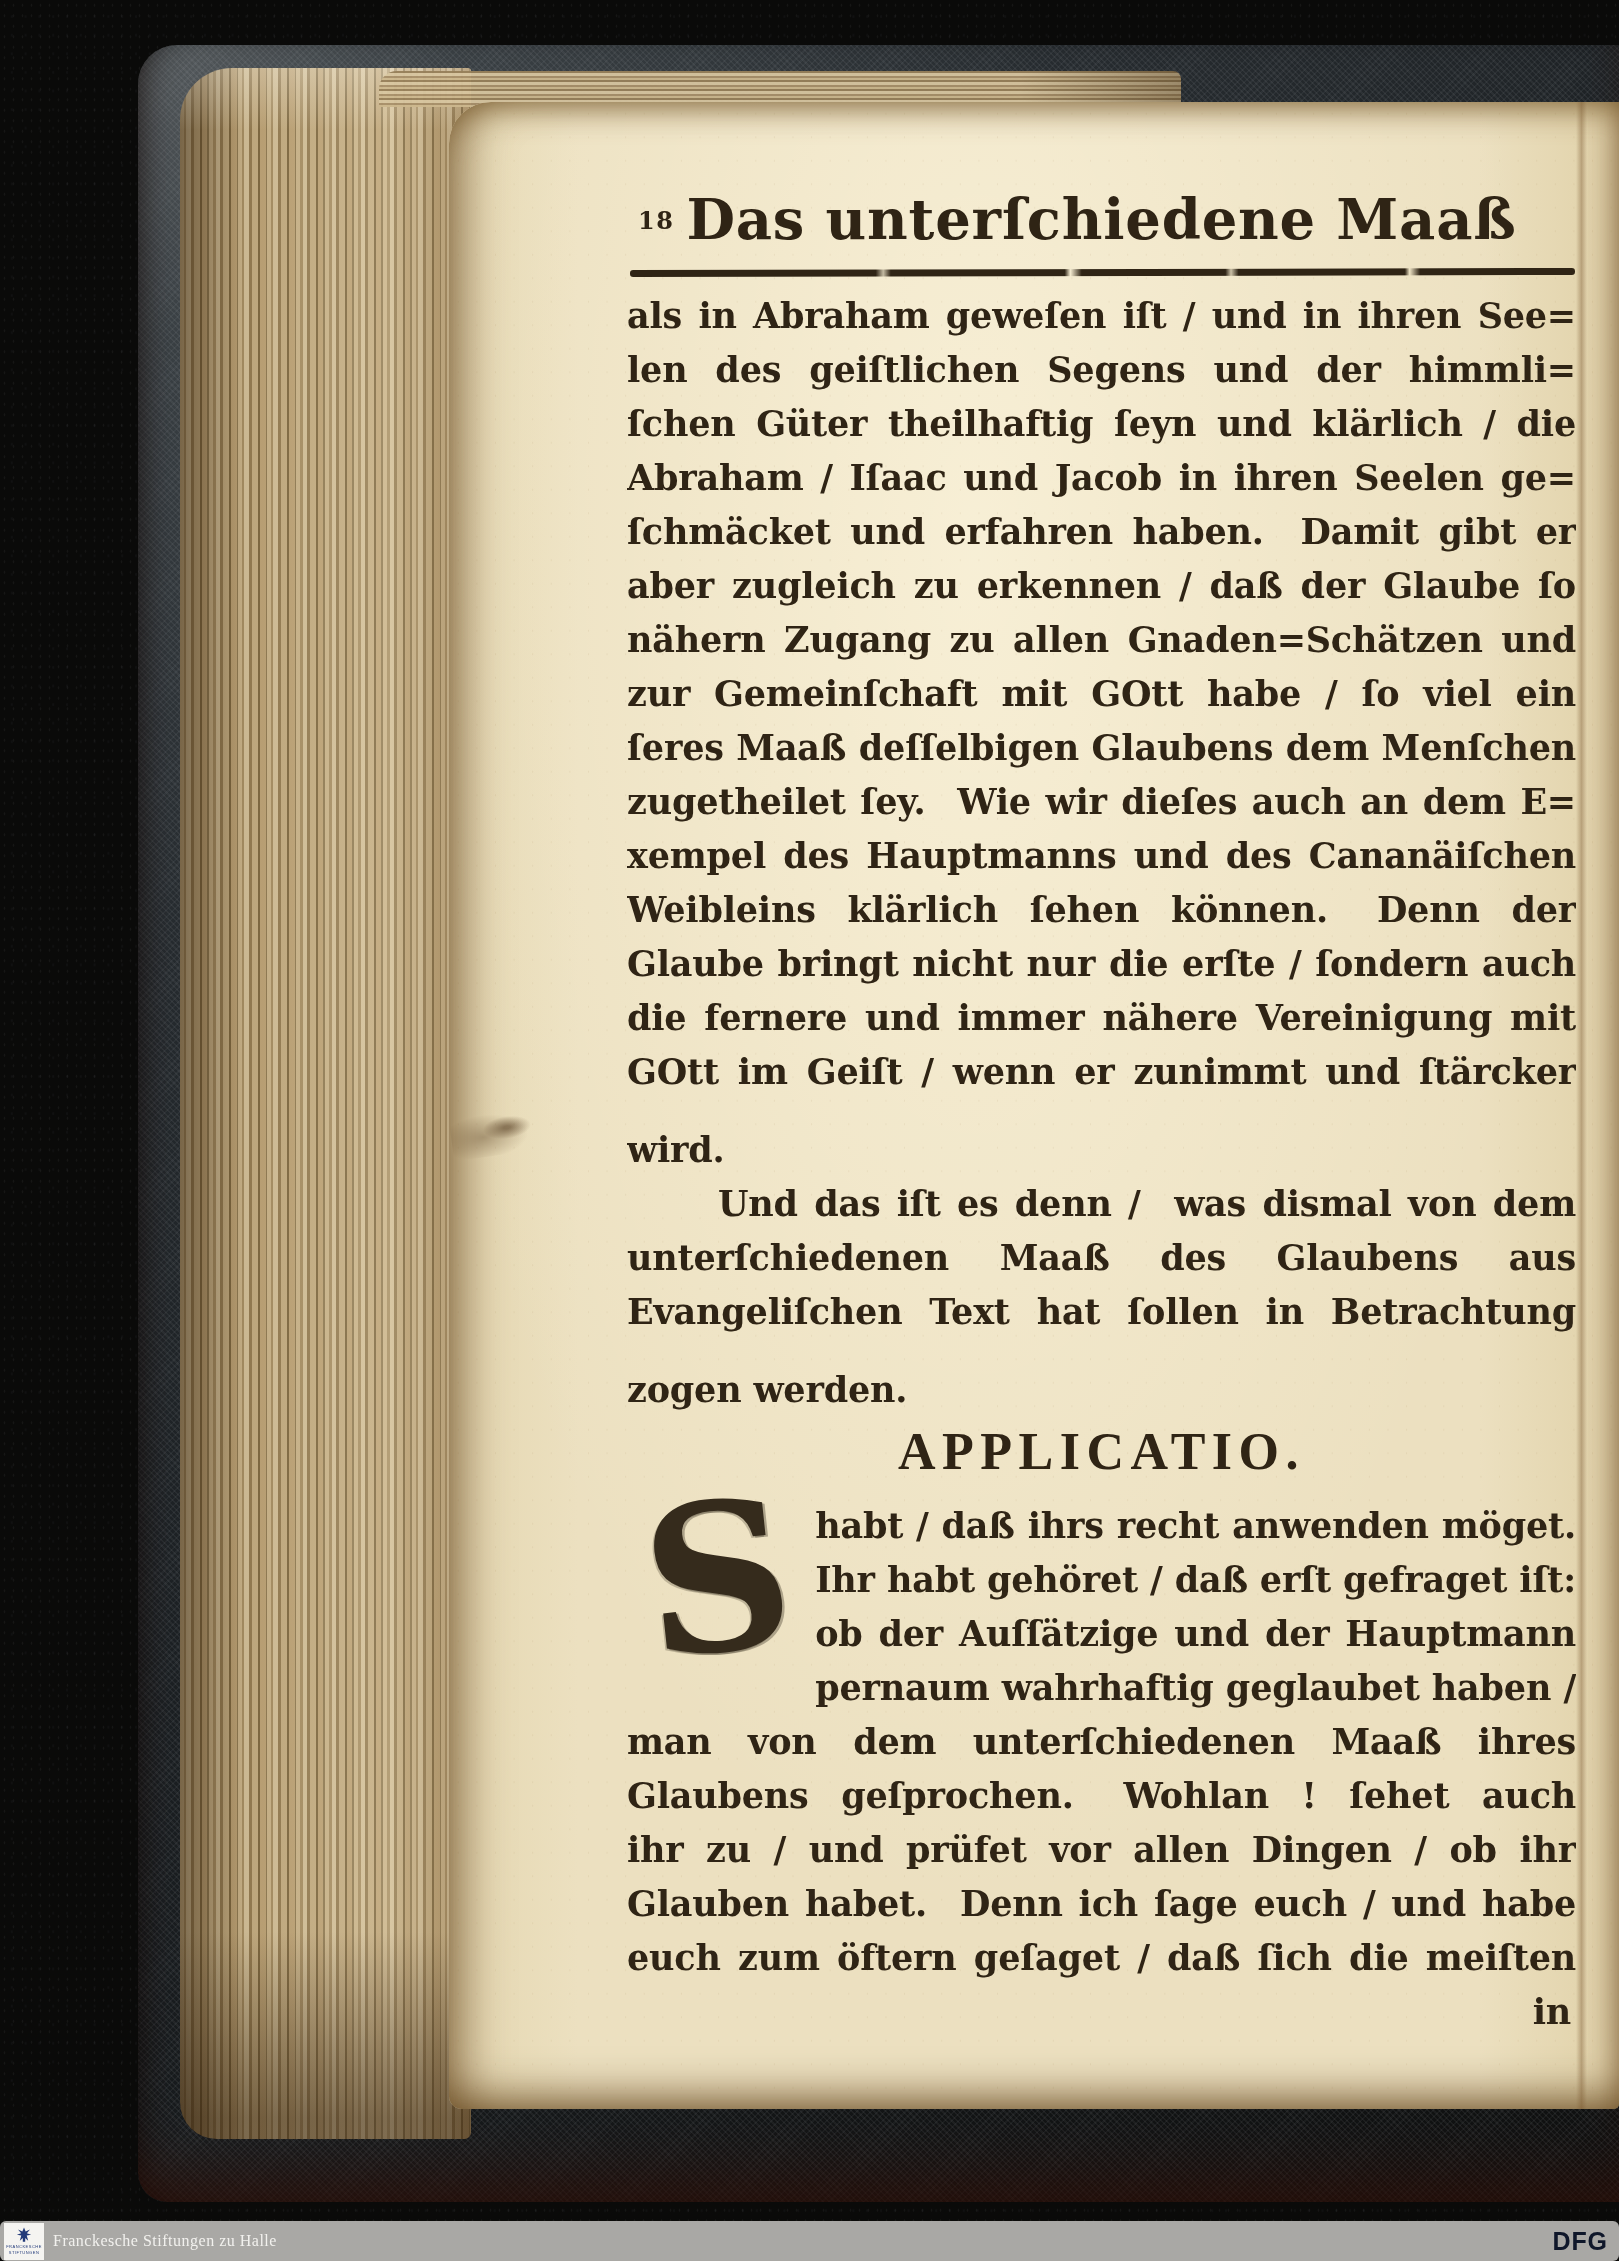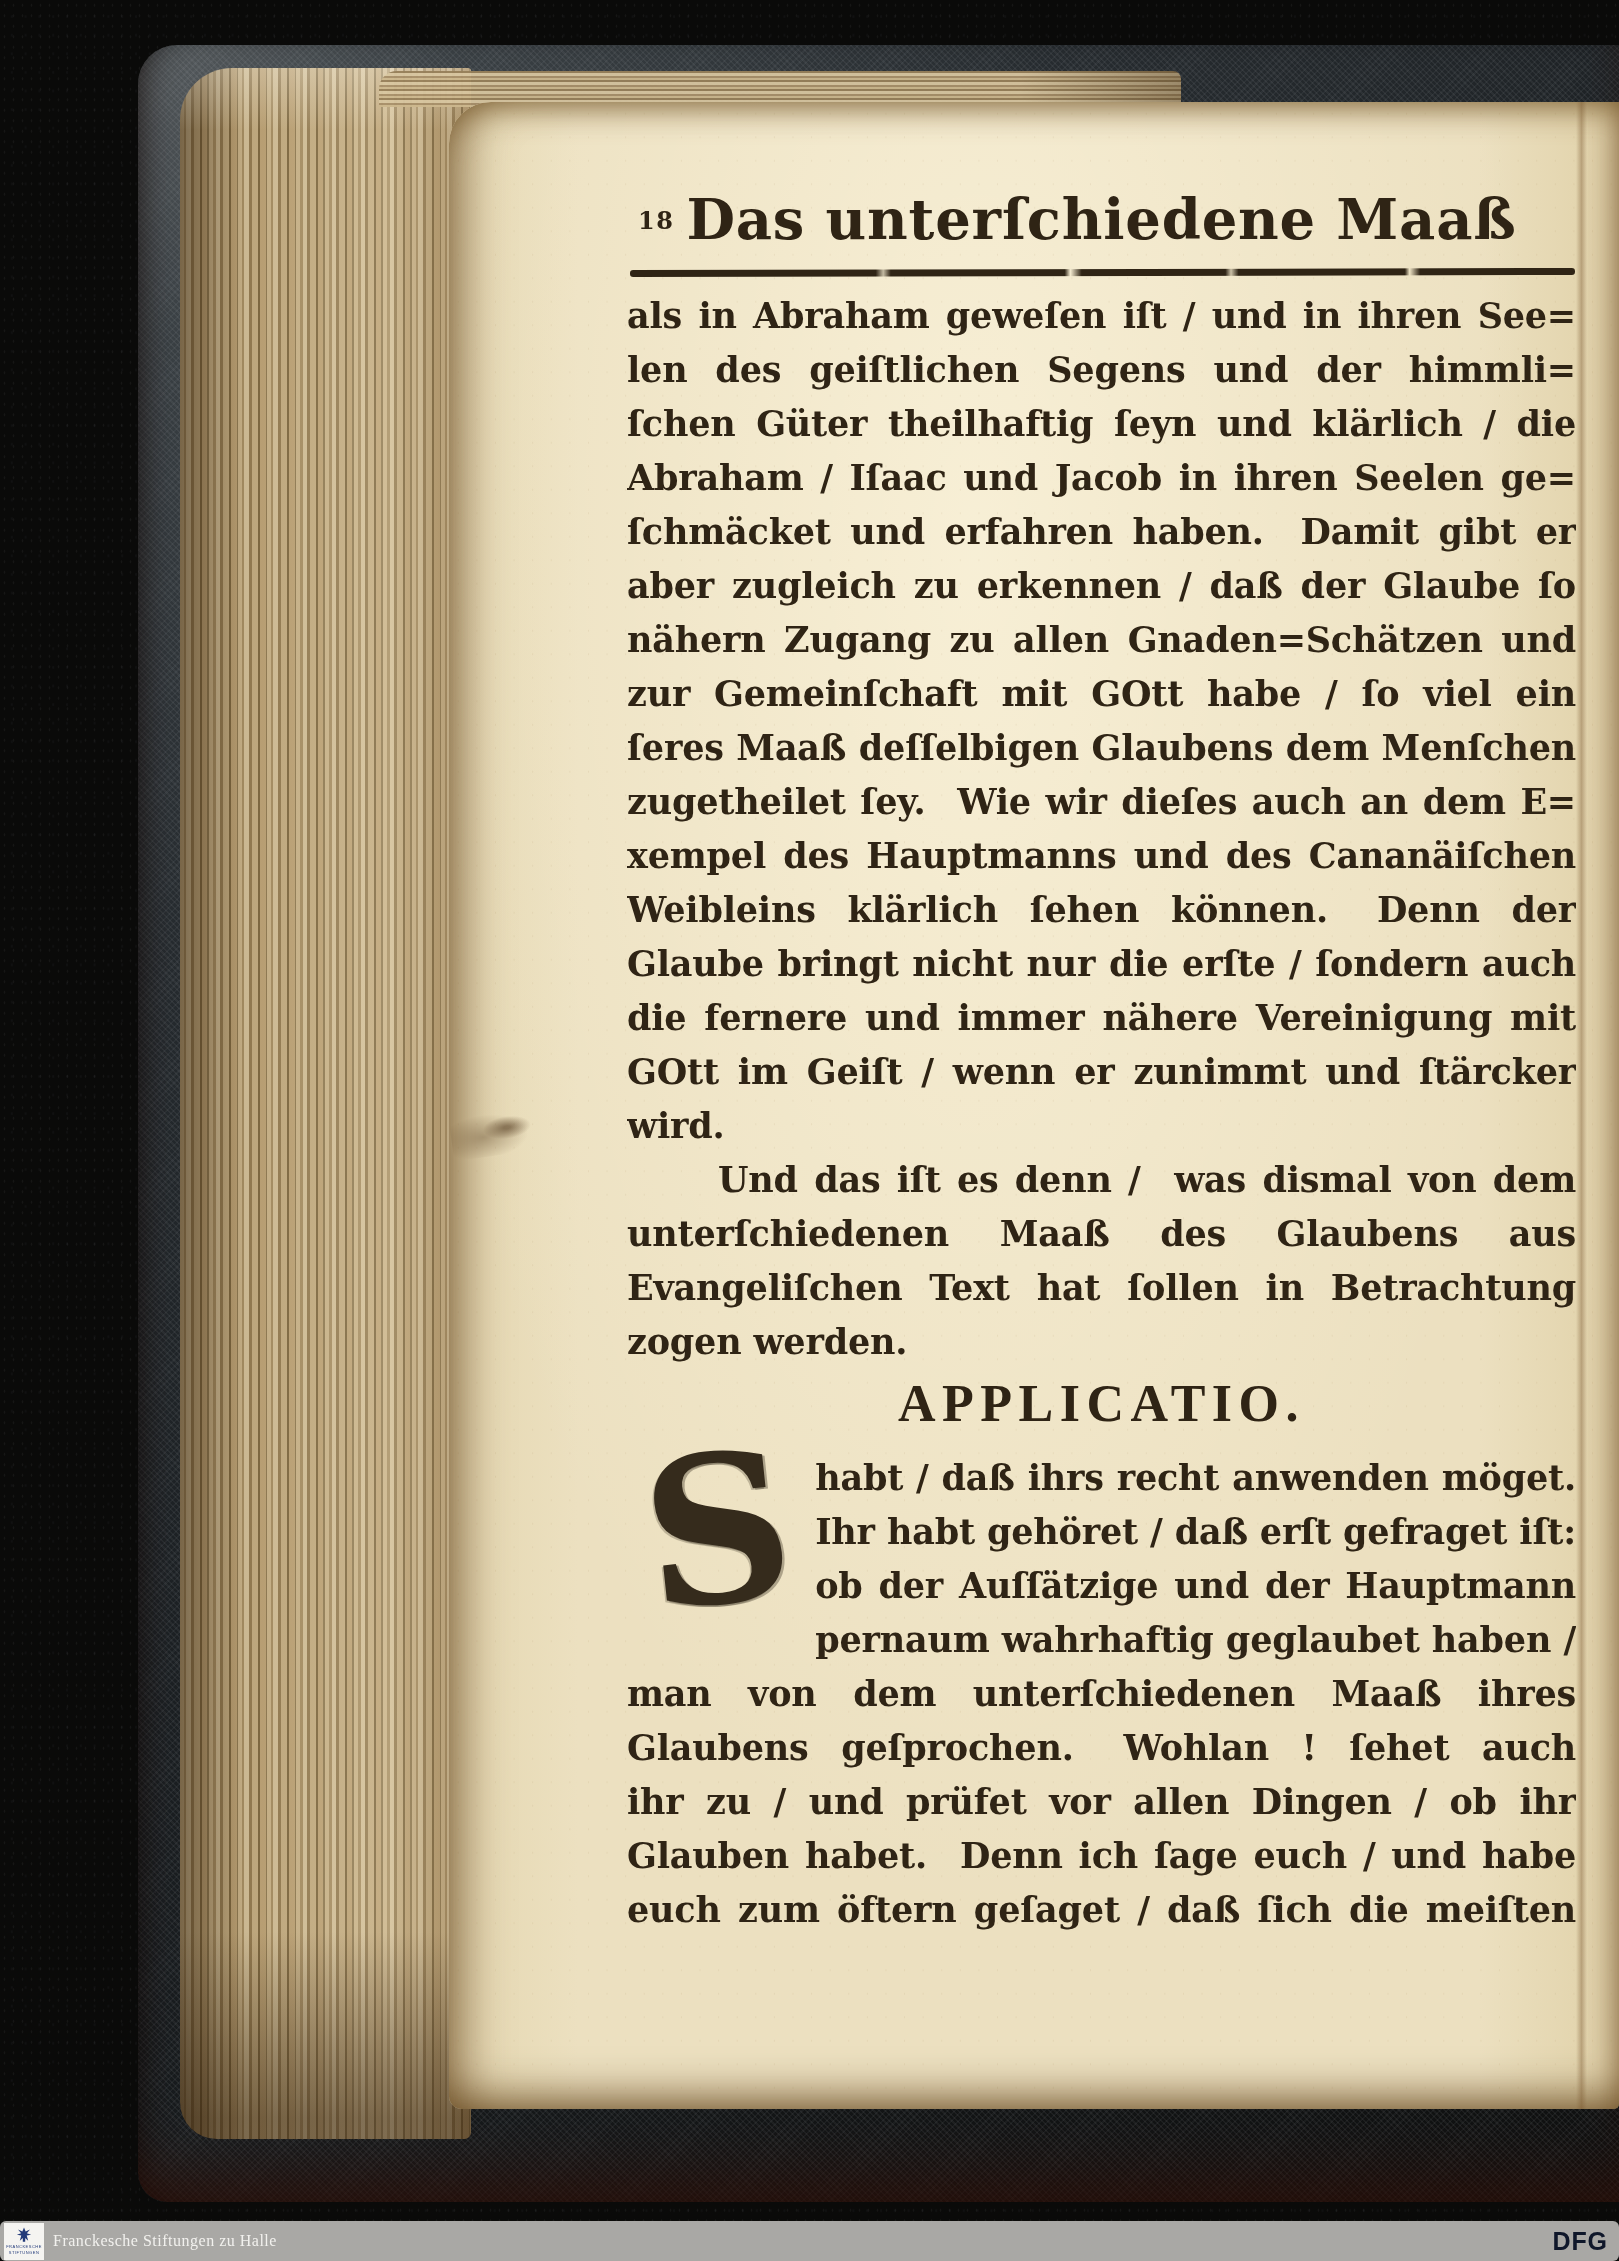--- a/index.html
+++ b/index.html
@@ -56,21 +56,21 @@
   
   .pn{position:absolute;left:189px;top:104px;font-size:24px;font-weight:700;letter-spacing:1.6px;}
   .rh{position:absolute;left:178px;top:84px;width:949px;text-align:center;
     font-size:56px;font-weight:700;letter-spacing:0.8px;}
   .rule{position:absolute;left:181px;top:167px;width:945px;height:7.3px;border-radius:3.2px;
     background:linear-gradient(90deg,#2f2415 0%,#2f2415 26%,rgba(47,36,21,0.25) 26.8%,#2f2415 27.6%,#2f2415 46%,rgba(47,36,21,0) 46.6%,#2f2415 47.8%,#2f2415 63%,rgba(47,36,21,0.2) 63.6%,#2f2415 64.4%,#2f2415 82%,rgba(47,36,21,0) 82.5%,#2f2415 83.6%,#2f2415 100%);
     transform:rotate(-0.12deg);}
   .col{position:absolute;left:178px;top:187px;width:949px;
     font-size:35px;line-height:54px;font-weight:700;letter-spacing:-0.2px;}
   .line{height:54px;overflow:hidden;text-align:justify;text-align-last:justify;}
-  .line.short{text-align-last:left;}
+  .line.short{text-align-last:left;margin-top:24px;}
   .line.ind{text-indent:91px;}
   .line.catch{text-align-last:right;padding-right:4.9px;}
   .heading{height:63px;line-height:63px;margin:3.2px 0 16px 0;text-align:center;
     font-family:"Liberation Serif",serif;font-weight:700;font-size:52px;letter-spacing:6.5px;}
   .p3{position:relative;}
   .dropcap{float:left;width:172px;height:160px;margin:3.2px 11.3px 0 4.9px;
     font-size:204px;line-height:152px;font-weight:700;text-align:center;
     color:#352b1c;transform:rotate(-6deg);
     text-shadow:2.4px 1.6px 0 rgba(53,43,28,0.35), -1.6px 1.6px 0 rgba(53,43,28,0.25);}
   
@@ -140,20 +140,21 @@
           </div>
         <div>
             <div class="line">ob der Auſſätzige und der Hauptmann zu Ca=</div>
             <div class="line">pernaum wahrhaftig geglaubet haben / ehe</div>
             <div class="line">man von dem unterſchiedenen Maaß ihres</div>
             <div class="line">Glaubens geſprochen.  Wohlan ! ſehet auch</div>
             <div class="line">ihr zu / und prüfet vor allen Dingen / ob ihr auch</div>
             <div class="line">Glauben habet.  Denn ich ſage euch / und habe</div>
             <div class="line">euch zum öftern geſaget / daß ſich die meiſten hier=</div>
           </div>
+        <div class="line catch">in</div>
       </div>
     </div>
   </div>
 
   <div class="footer">
     <div class="logobox">
       <span class="emb">
         <svg width="18" height="18" viewBox="0 0 24 24">
           <path d="M12 2 L14.2 7.2 L20 4.8 L15.8 9.8 L21.5 11.6 L15.6 12.8 L17.6 19.5 L12 14.8 L6.4 19.5 L8.4 12.8 L2.5 11.6 L8.2 9.8 L4 4.8 L9.8 7.2 Z" fill="#223a7a"></path>
           <rect x="10.4" y="14" width="3.2" height="7" fill="#223a7a"></rect>

